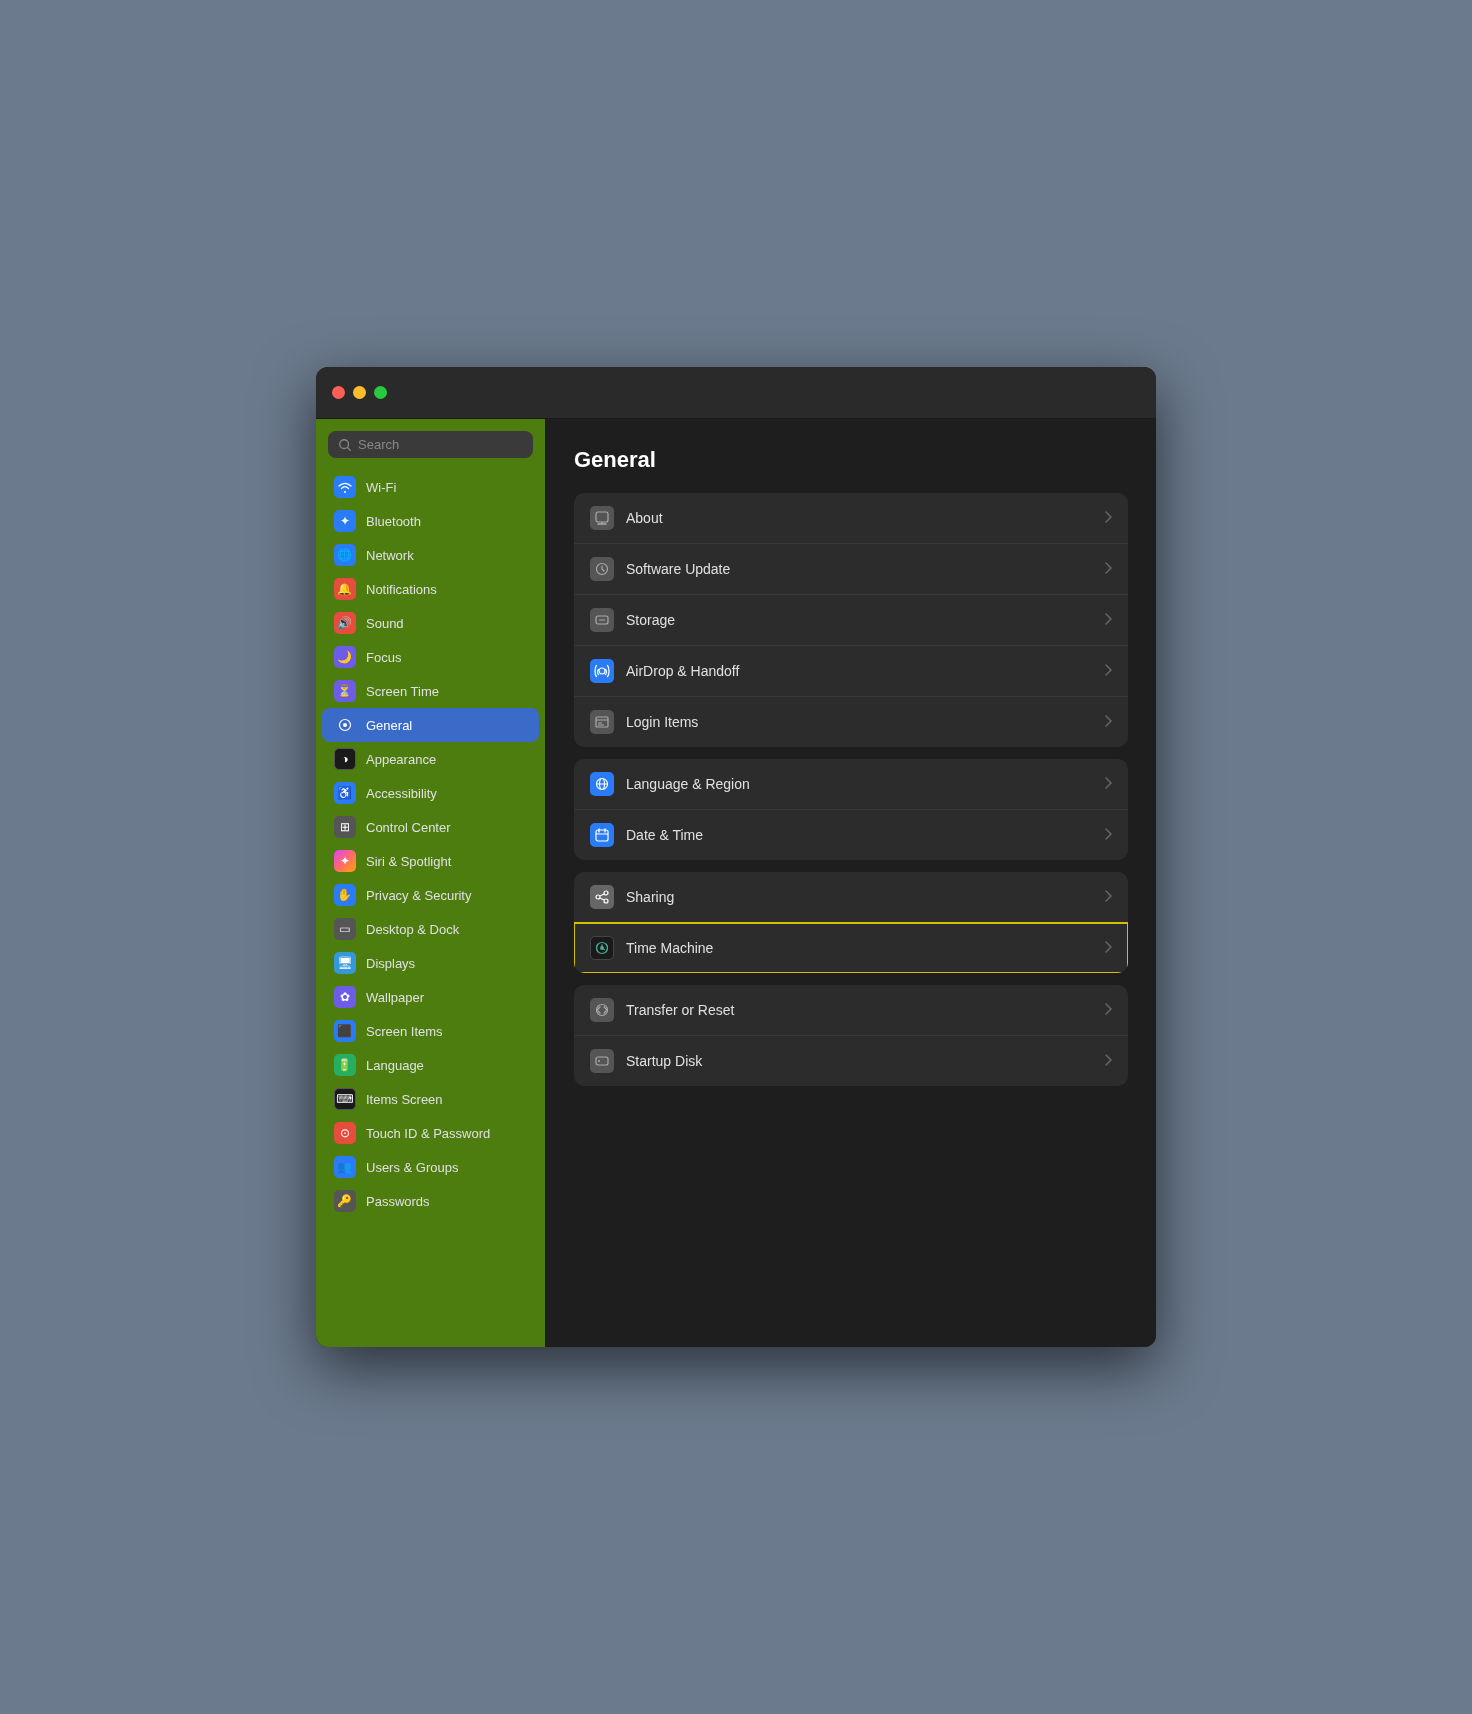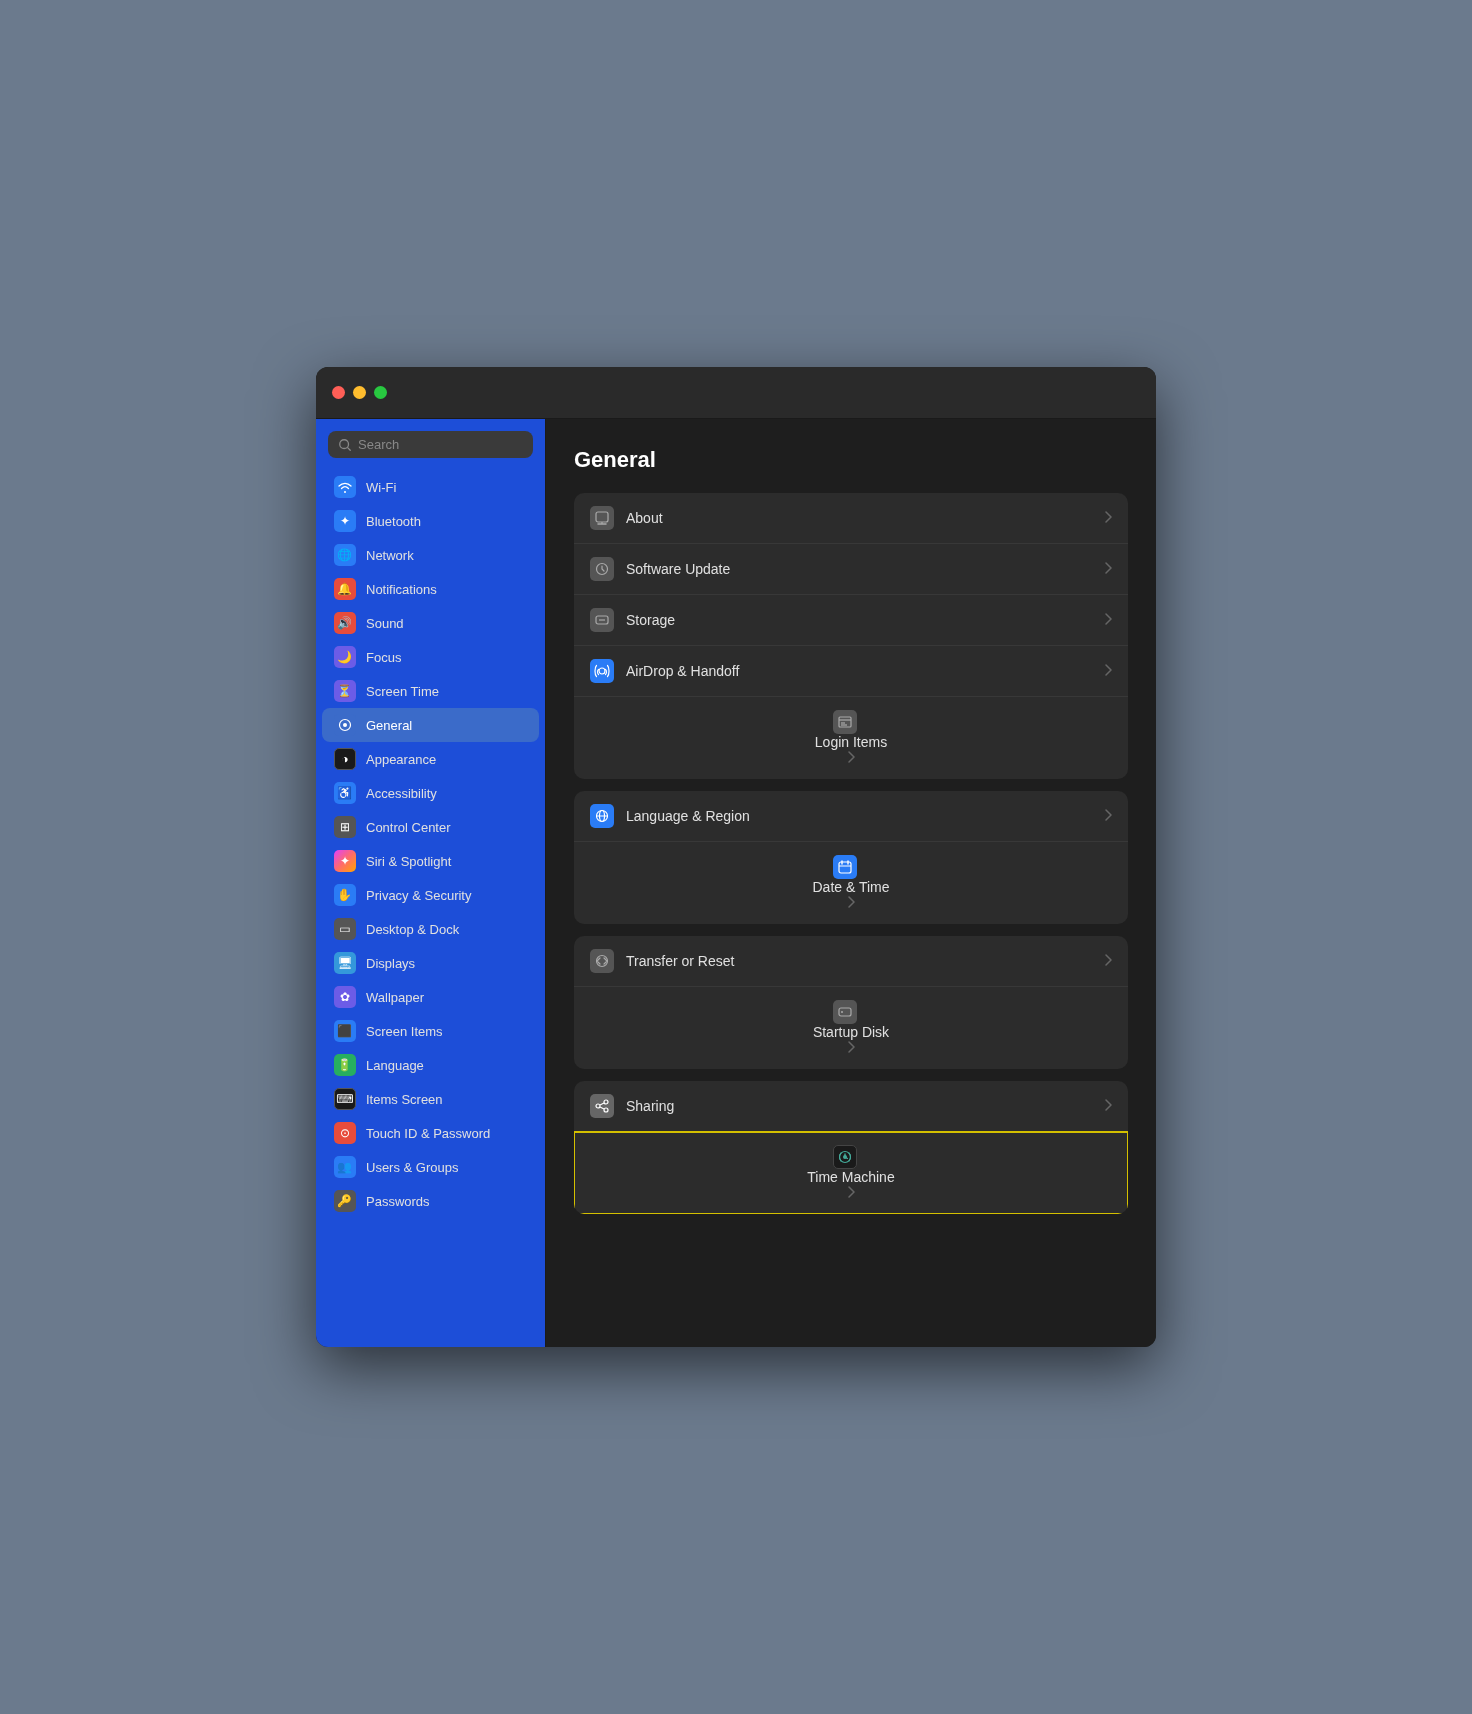--- a/index.html
+++ b/index.html
@@ -52,21 +52,21 @@
     .tl-maximize { background: #28c840; }
 
     .content {
       display: flex;
       flex: 1;
       overflow: hidden;
     }
 
     .sidebar {
       width: 230px;
-      background: #1d4ed8;
+      background: #4d7c0f;
       flex-shrink: 0;
       overflow-y: auto;
       padding: 12px 0;
       border-right: 1px solid #1a1a1a;
     }
 
     .sidebar::-webkit-scrollbar { width: 6px; }
     .sidebar::-webkit-scrollbar-track { background: transparent; }
     .sidebar::-webkit-scrollbar-thumb { background: #555; border-radius: 3px; }
 
@@ -179,21 +179,20 @@
       display: flex;
       align-items: center;
       padding: 13px 16px;
       border-bottom: 1px solid #383838;
       cursor: pointer;
       position: relative;
     }
 
     .settings-row:last-child {
       border-bottom: none;
-      flex-direction: column;
     }
 
     .settings-row.highlighted {
       outline: 2.5px solid #d4c000;
       outline-offset: -1px;
       border-radius: 0;
       z-index: 1;
     }
 
     .row-icon {
@@ -456,47 +455,20 @@
       </svg>
               </div>
               <span class="row-label">Date &amp; Time</span>
               <span class="row-chevron"><svg width="7" height="12" viewBox="0 0 7 12" fill="none">
       <path d="M1 1l5 5-5 5" stroke="#666" stroke-width="1.5" stroke-linecap="round" stroke-linejoin="round"></path>
     </svg></span>
             </div>
           </div>
           <div class="settings-group">
             <div class="settings-row">
-              <div class="row-icon row-icon-transfer" style="color: white;">
-                <svg width="16" height="16" viewBox="0 0 16 16" fill="none">
-        <circle cx="8" cy="8" r="5.5" stroke="#aaa" stroke-width="1.2"></circle>
-        <path d="M6 5l-3 3 3 3" stroke="#aaa" stroke-width="1.2" stroke-linecap="round" stroke-linejoin="round"></path>
-        <path d="M10 5l3 3-3 3" stroke="#aaa" stroke-width="1.2" stroke-linecap="round" stroke-linejoin="round"></path>
-      </svg>
-              </div>
-              <span class="row-label">Transfer or Reset</span>
-              <span class="row-chevron"><svg width="7" height="12" viewBox="0 0 7 12" fill="none">
-      <path d="M1 1l5 5-5 5" stroke="#666" stroke-width="1.5" stroke-linecap="round" stroke-linejoin="round"></path>
-    </svg></span>
-            </div>
-            <div class="settings-row">
-              <div class="row-icon row-icon-startup" style="color: white;">
-                <svg width="16" height="16" viewBox="0 0 16 16" fill="none">
-        <rect x="2" y="4" width="12" height="8" rx="2" stroke="#aaa" stroke-width="1.2"></rect>
-        <circle cx="5" cy="8" r="1" fill="#aaa"></circle>
-      </svg>
-              </div>
-              <span class="row-label">Startup Disk</span>
-              <span class="row-chevron"><svg width="7" height="12" viewBox="0 0 7 12" fill="none">
-      <path d="M1 1l5 5-5 5" stroke="#666" stroke-width="1.5" stroke-linecap="round" stroke-linejoin="round"></path>
-    </svg></span>
-            </div>
-          </div>
-          <div class="settings-group">
-            <div class="settings-row">
               <div class="row-icon row-icon-sharing" style="color: white; background: rgb(102, 102, 102);">
                 <svg width="16" height="16" viewBox="0 0 16 16" fill="none">
         <circle cx="12" cy="4" r="2" stroke="white" stroke-width="1.2"></circle>
         <circle cx="4" cy="8" r="2" stroke="white" stroke-width="1.2"></circle>
         <circle cx="12" cy="12" r="2" stroke="white" stroke-width="1.2"></circle>
         <line x1="6" y1="7" x2="10" y2="5" stroke="white" stroke-width="1.2"></line>
         <line x1="6" y1="9" x2="10" y2="11" stroke="white" stroke-width="1.2"></line>
       </svg>
               </div>
               <span class="row-label">Sharing</span>
@@ -514,16 +486,43 @@
         <path d="M4 4c-2 2-2 6 0 8" stroke="#4a9" stroke-width="1.1" stroke-linecap="round"></path>
         <path d="M12 4c2 2 2 6 0 8" stroke="#4a9" stroke-width="1.1" stroke-linecap="round"></path>
       </svg>
               </div>
               <span class="row-label">Time Machine</span>
               <span class="row-chevron"><svg width="7" height="12" viewBox="0 0 7 12" fill="none">
       <path d="M1 1l5 5-5 5" stroke="#666" stroke-width="1.5" stroke-linecap="round" stroke-linejoin="round"></path>
     </svg></span>
             </div>
           </div>
+          <div class="settings-group">
+            <div class="settings-row">
+              <div class="row-icon row-icon-transfer" style="color: white;">
+                <svg width="16" height="16" viewBox="0 0 16 16" fill="none">
+        <circle cx="8" cy="8" r="5.5" stroke="#aaa" stroke-width="1.2"></circle>
+        <path d="M6 5l-3 3 3 3" stroke="#aaa" stroke-width="1.2" stroke-linecap="round" stroke-linejoin="round"></path>
+        <path d="M10 5l3 3-3 3" stroke="#aaa" stroke-width="1.2" stroke-linecap="round" stroke-linejoin="round"></path>
+      </svg>
+              </div>
+              <span class="row-label">Transfer or Reset</span>
+              <span class="row-chevron"><svg width="7" height="12" viewBox="0 0 7 12" fill="none">
+      <path d="M1 1l5 5-5 5" stroke="#666" stroke-width="1.5" stroke-linecap="round" stroke-linejoin="round"></path>
+    </svg></span>
+            </div>
+            <div class="settings-row">
+              <div class="row-icon row-icon-startup" style="color: white;">
+                <svg width="16" height="16" viewBox="0 0 16 16" fill="none">
+        <rect x="2" y="4" width="12" height="8" rx="2" stroke="#aaa" stroke-width="1.2"></rect>
+        <circle cx="5" cy="8" r="1" fill="#aaa"></circle>
+      </svg>
+              </div>
+              <span class="row-label">Startup Disk</span>
+              <span class="row-chevron"><svg width="7" height="12" viewBox="0 0 7 12" fill="none">
+      <path d="M1 1l5 5-5 5" stroke="#666" stroke-width="1.5" stroke-linecap="round" stroke-linejoin="round"></path>
+    </svg></span>
+            </div>
+          </div>
         </div>
     </div>
   </div>
 </div>
 
 </body></html>

